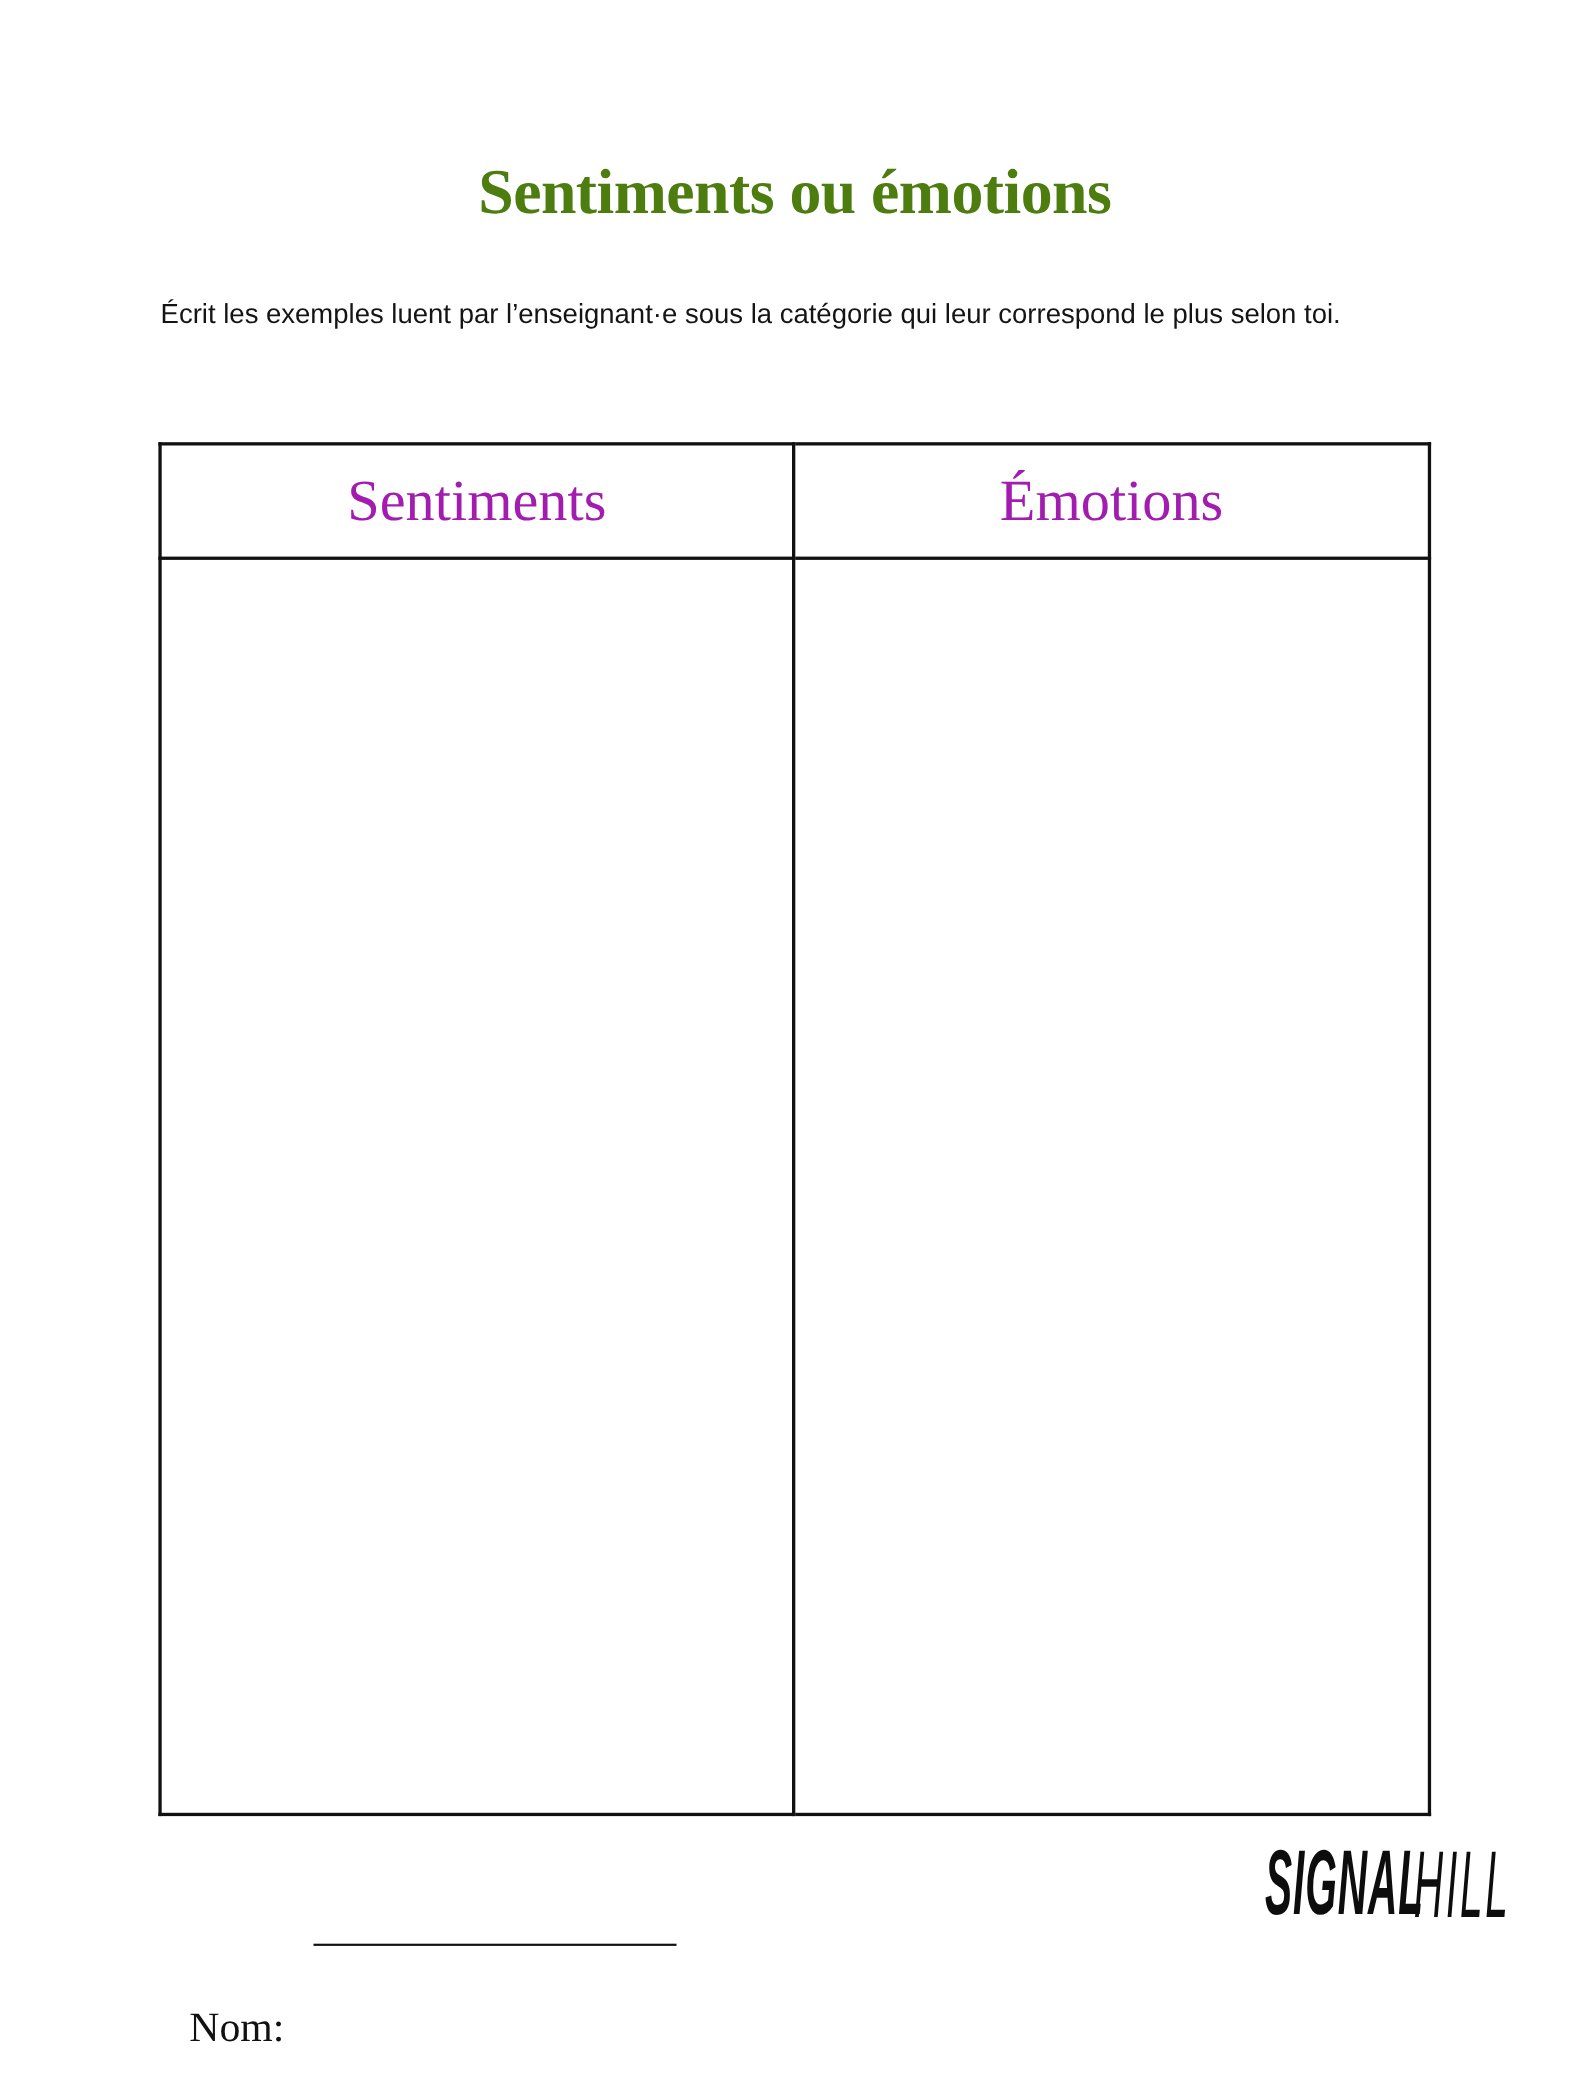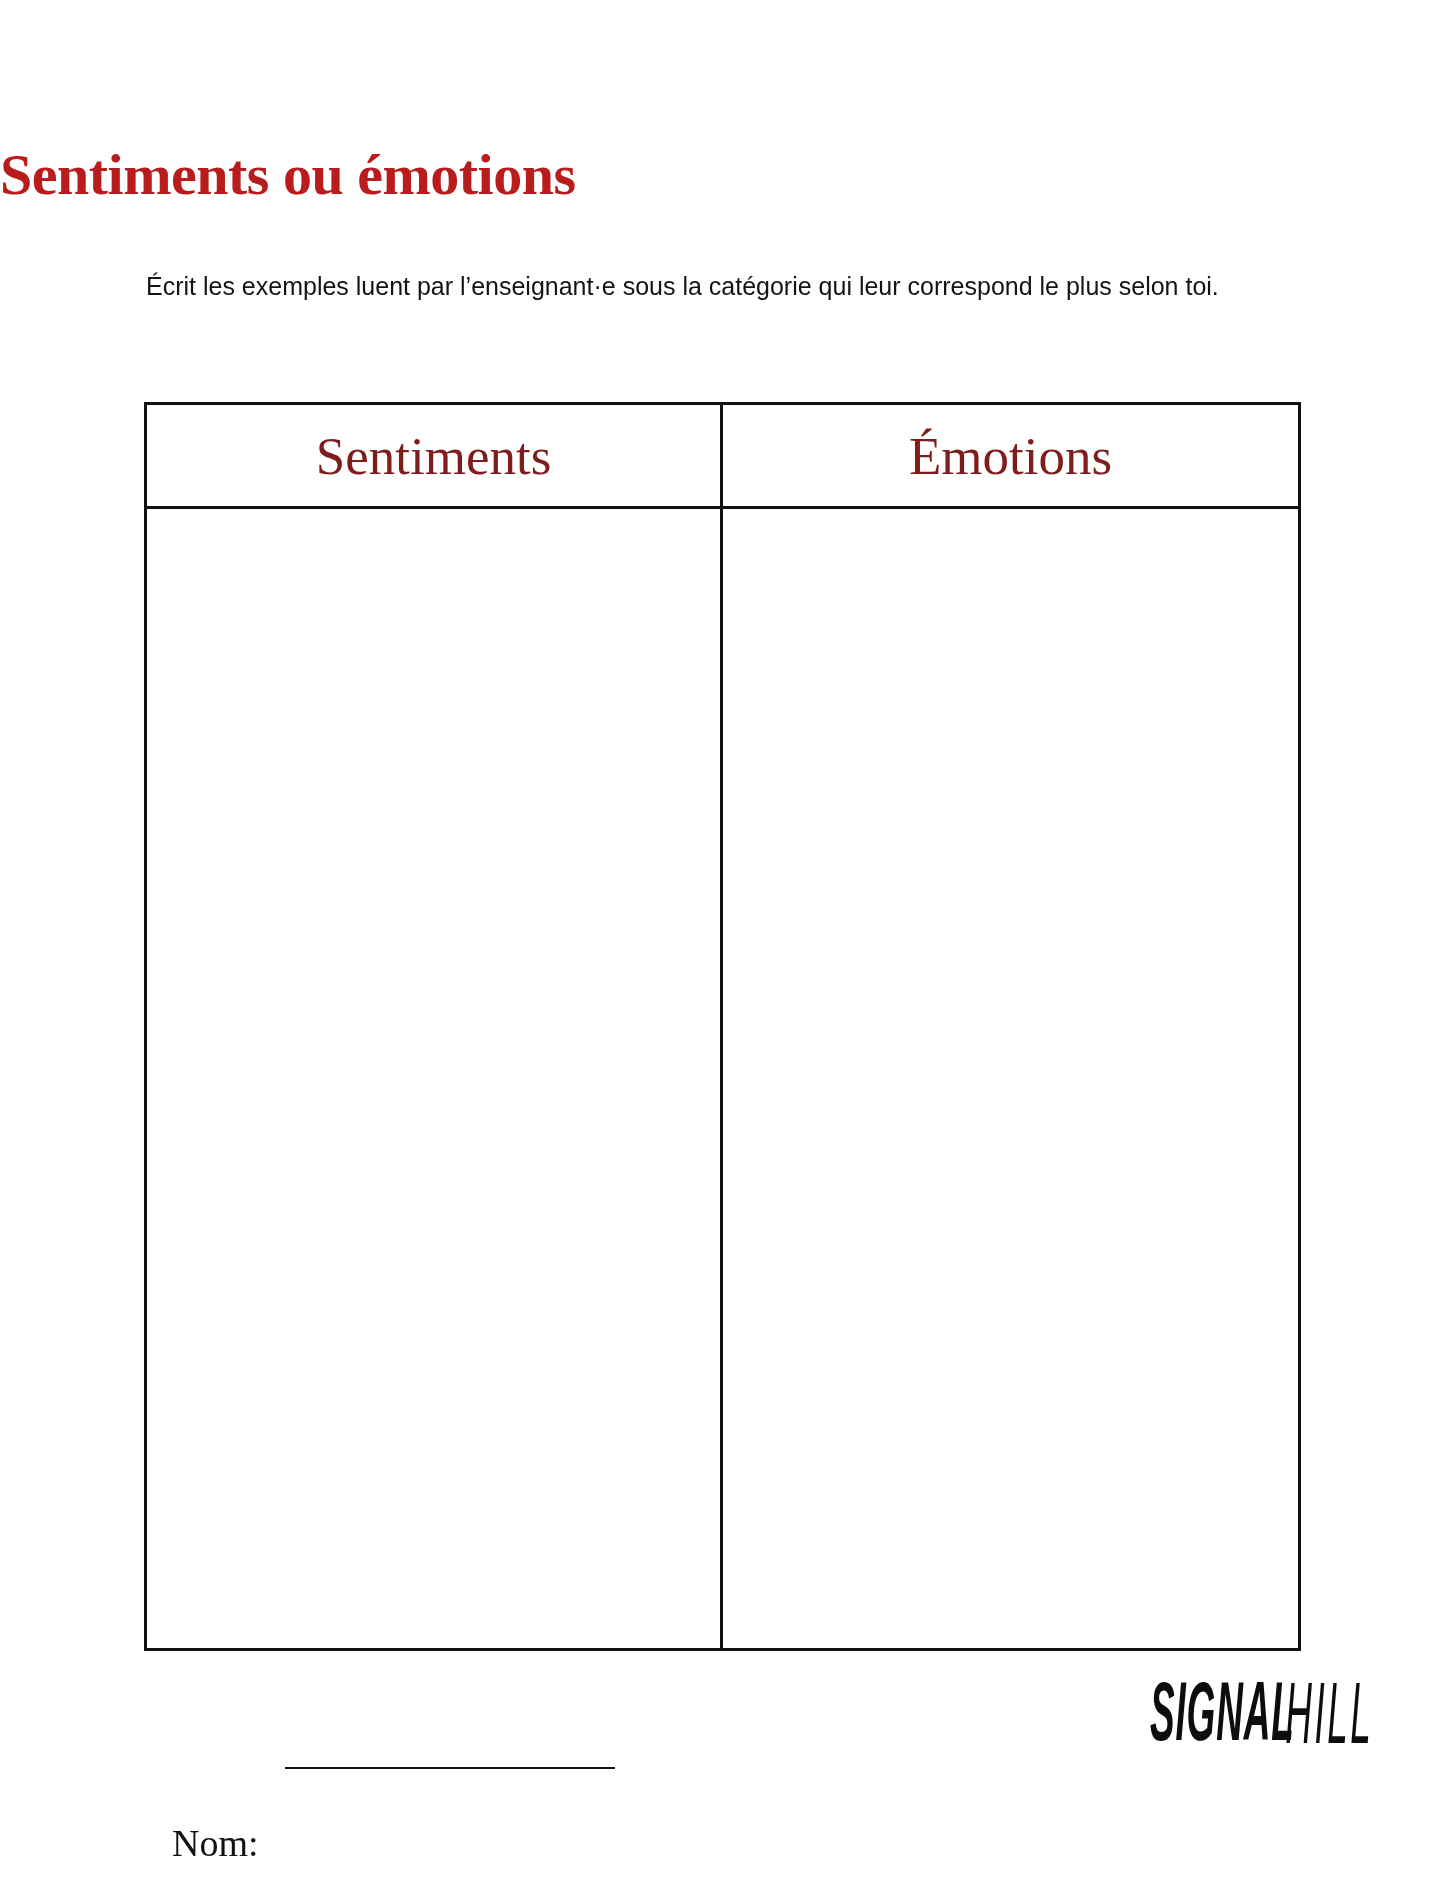--- a/index.html
+++ b/index.html
@@ -12,28 +12,28 @@
       height: 1886px;
       position: relative;
       overflow: hidden;
       color: #111111;
     }
     .page-title {
       position: absolute;
       left: 0;
       width: 1445px;
       top: 140px;
-      text-align: left;
+      text-align: center;
       font-family: "Liberation Serif", "DejaVu Serif", serif;
       font-weight: bold;
       font-size: 58px;
       line-height: 70px;
       letter-spacing: -0.5px;
       margin: 0;
-      color: #b91c1c;
+      color: #4d7c0f;
     }
     .instructions {
       position: absolute;
       left: 146px;
       top: 265px;
       width: 1080px;
       font-family: "Liberation Sans", "DejaVu Sans", sans-serif;
       font-size: 25px;
       line-height: 42px;
       color: #141414;
@@ -53,21 +53,21 @@
       border: 3px solid #111111;
       padding: 0;
     }
     .worksheet-table th {
       height: 101px;
       font-family: "Liberation Serif", "DejaVu Serif", serif;
       font-weight: normal;
       font-size: 53px;
       text-align: center;
       vertical-align: middle;
-      color: #7f1d1d;
+      color: #a21caf;
     }
     .worksheet-table td {
       height: 1137px;
       vertical-align: top;
     }
     .col-left { width: 576px; }
     .col-right { width: 578px; }
     .name-row {
       position: absolute;
       left: 172px;

